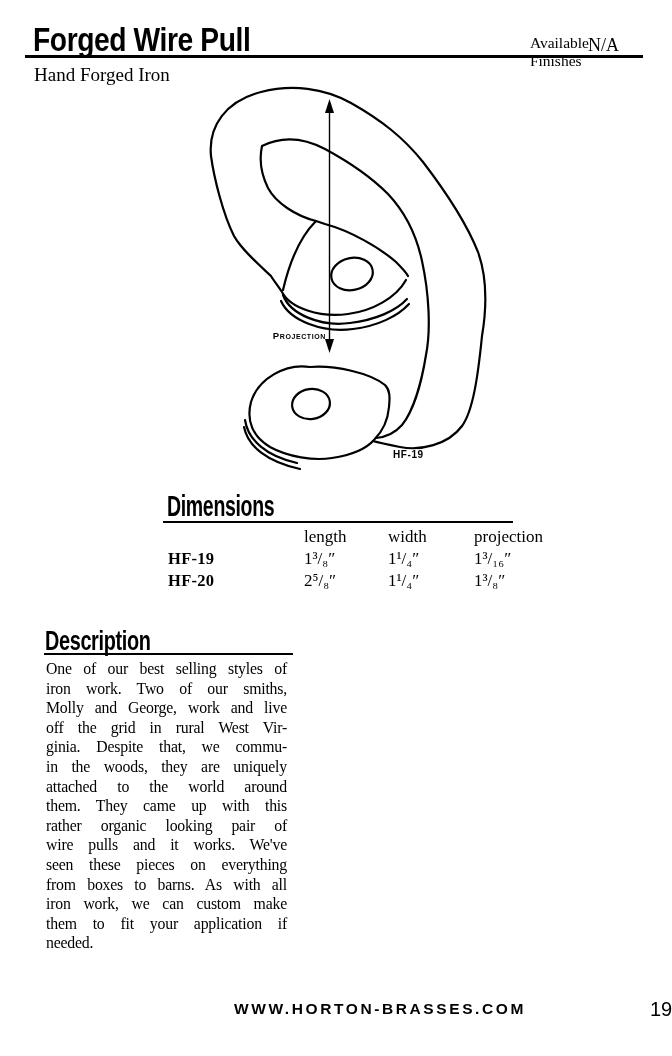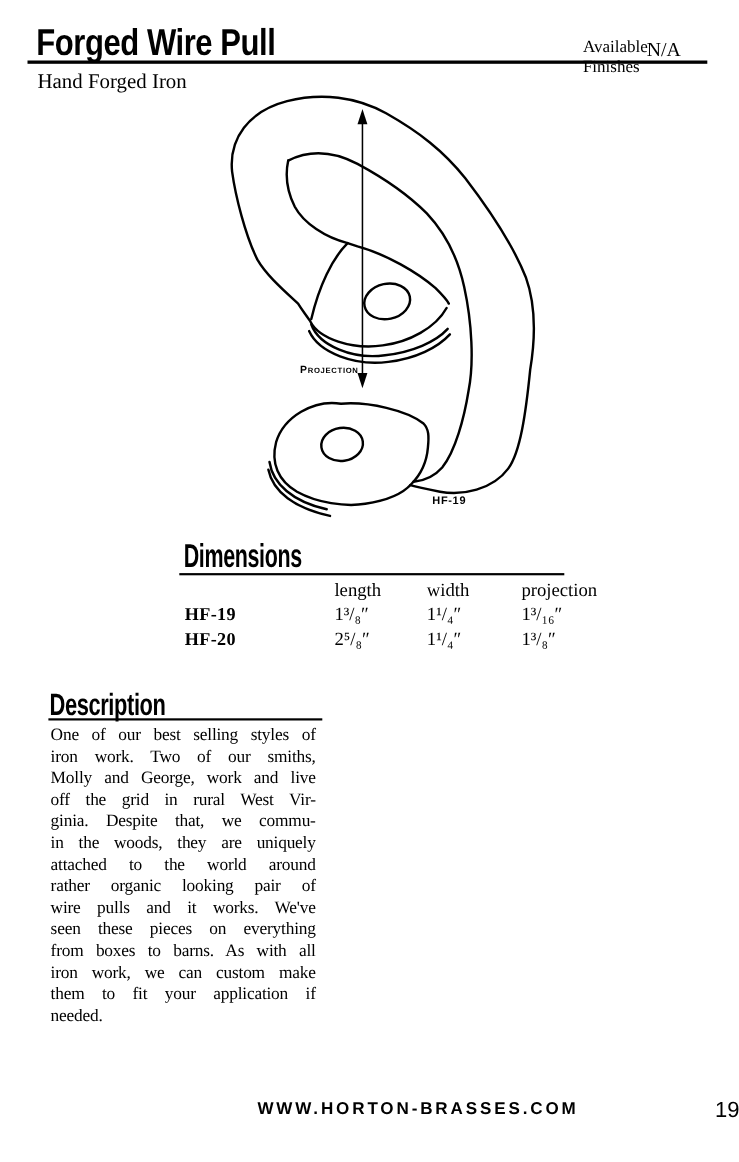--- a/index.html
+++ b/index.html
@@ -131,20 +131,21 @@
 <div class="abs rule rule-desc"></div>
 
 <div class="abs desc-text">
   <div class="desc-line">One of our best selling styles of</div>
   <div class="desc-line">iron work. Two of our smiths,</div>
   <div class="desc-line">Molly and George, work and live</div>
   <div class="desc-line">off the grid in rural West Vir-</div>
   <div class="desc-line">ginia. Despite that, we commu-</div>
   <div class="desc-line">in the woods, they are uniquely</div>
   <div class="desc-line">attached to the world around</div>
+  <div class="desc-line">them. They came up with this</div>
   <div class="desc-line">rather organic looking pair of</div>
   <div class="desc-line">wire pulls and it works. We've</div>
   <div class="desc-line">seen these pieces on everything</div>
   <div class="desc-line">from boxes to barns. As with all</div>
   <div class="desc-line">iron work, we can custom make</div>
   <div class="desc-line">them to fit your application if</div>
   <div class="desc-line last">needed.</div>
 </div>
 
 <div class="abs sans footer-url">WWW.HORTON-BRASSES.COM</div>

